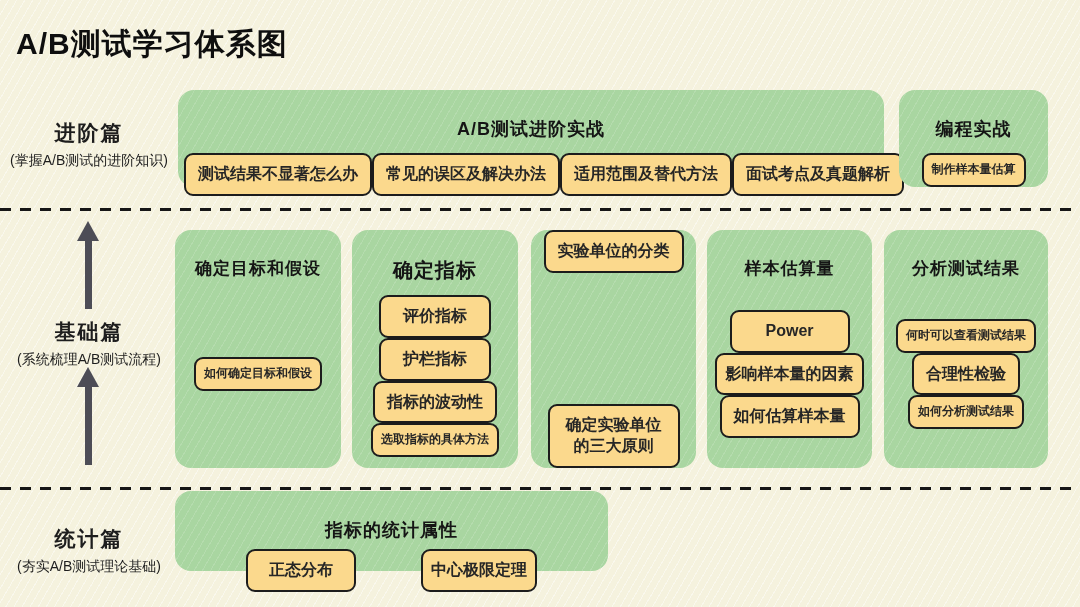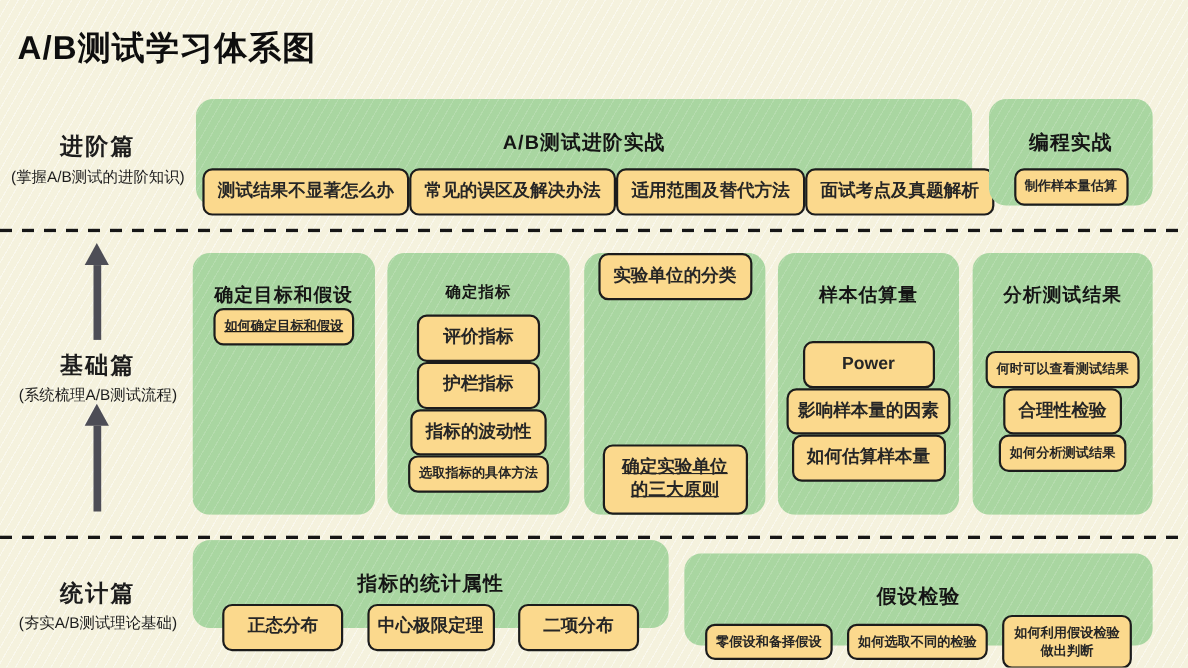--- a/index.html
+++ b/index.html
@@ -54,21 +54,21 @@
     display:flex;align-items:center;justify-content:center;
     text-align:center;line-height:1.3;
     width:max-content;max-width:100%;
     white-space:nowrap;
   }
   .chip.wrap{white-space:normal;}
   .chip.small{font-size:12px;padding:7px 8px;}
   
   .col .chips-col{width:100%;}
   .c-gap10{margin-top:11px;}
-  .c-center{flex:1;justify-content:flex-start;text-decoration:underline;}
+  .c-center{flex:1;justify-content:center;}
   .c-gap20{flex:1;justify-content:center;}
   .c-gap24{flex:1;justify-content:space-between;gap:26px;}
   .col{display:flex;flex-direction:column;}
 </style>
 </head>
 <body>
 
 <div class="stage">
 
   <div class="page-title">A/B测试学习体系图</div>
@@ -111,33 +111,33 @@
   </div>
 
   <div class="panel col" style="left:175px;top:230px;width:166px;height:238px;">
     <div class="panel-title" style="font-size:17px;">确定目标和假设</div>
     <div class="chips-col c-center">
       <div class="chip small">如何确定目标和假设</div>
     </div>
   </div>
 
   <div class="panel col" style="left:352px;top:230px;width:166px;height:238px;">
-    <div class="panel-title" style="font-size:14px;">确定指标</div>
+    <div class="panel-title" style="font-size:20px;">确定指标</div>
     <div class="chips-col c-gap10">
       <div class="chip" style="width:112px;">评价指标</div>
       <div class="chip" style="width:112px;">护栏指标</div>
       <div class="chip">指标的波动性</div>
       <div class="chip small">选取指标的具体方法</div>
     </div>
   </div>
 
   <div class="panel col" style="left:531px;top:230px;width:165px;height:238px;">
     <div class="chips-col c-gap24">
       <div class="chip">实验单位的分类</div>
-      <div class="chip wrap" style="max-width:132px;text-decoration:underline;">确定实验单位的三大原则</div>
+      <div class="chip wrap" style="max-width:132px;">确定实验单位的三大原则</div>
     </div>
   </div>
 
   <div class="panel col" style="left:707px;top:230px;width:165px;height:238px;">
     <div class="panel-title" style="font-size:17px;">样本估算量</div>
     <div class="chips-col c-gap20">
       <div class="chip" style="width:120px;">Power</div>
       <div class="chip">影响样本量的因素</div>
       <div class="chip">如何估算样本量</div>
     </div>
@@ -157,26 +157,17 @@
   <div class="side-label" style="top:509px;margin-top:16px;">
     <div class="main">统计篇</div>
     <div class="sub">(夯实A/B测试理论基础)</div>
   </div>
 
   <div class="panel" style="left:175px;top:491px;width:433px;height:80px;">
     <div class="panel-title">指标的统计属性</div>
     <div class="chips-row" style="margin-top:7px;">
       <div class="chip" style="width:110px;">正态分布</div>
       <div class="chip" style="width:116px;">中心极限定理</div>
-      <div class="chip" style="width:110px;">二项分布</div>
     </div>
   </div>
 
-  <div class="panel" style="left:622px;top:503px;width:426px;height:84px;">
-    <div class="panel-title">假设检验</div>
-    <div class="chips-row" style="margin-top:5px;">
-      <div class="chip small">零假设和备择假设</div>
-      <div class="chip small">如何选取不同的检验</div>
-      <div class="chip small wrap" style="max-width:118px;">如何利用假设检验做出判断</div>
-    </div>
-  </div>
 
 </div>
 
 </body></html>

